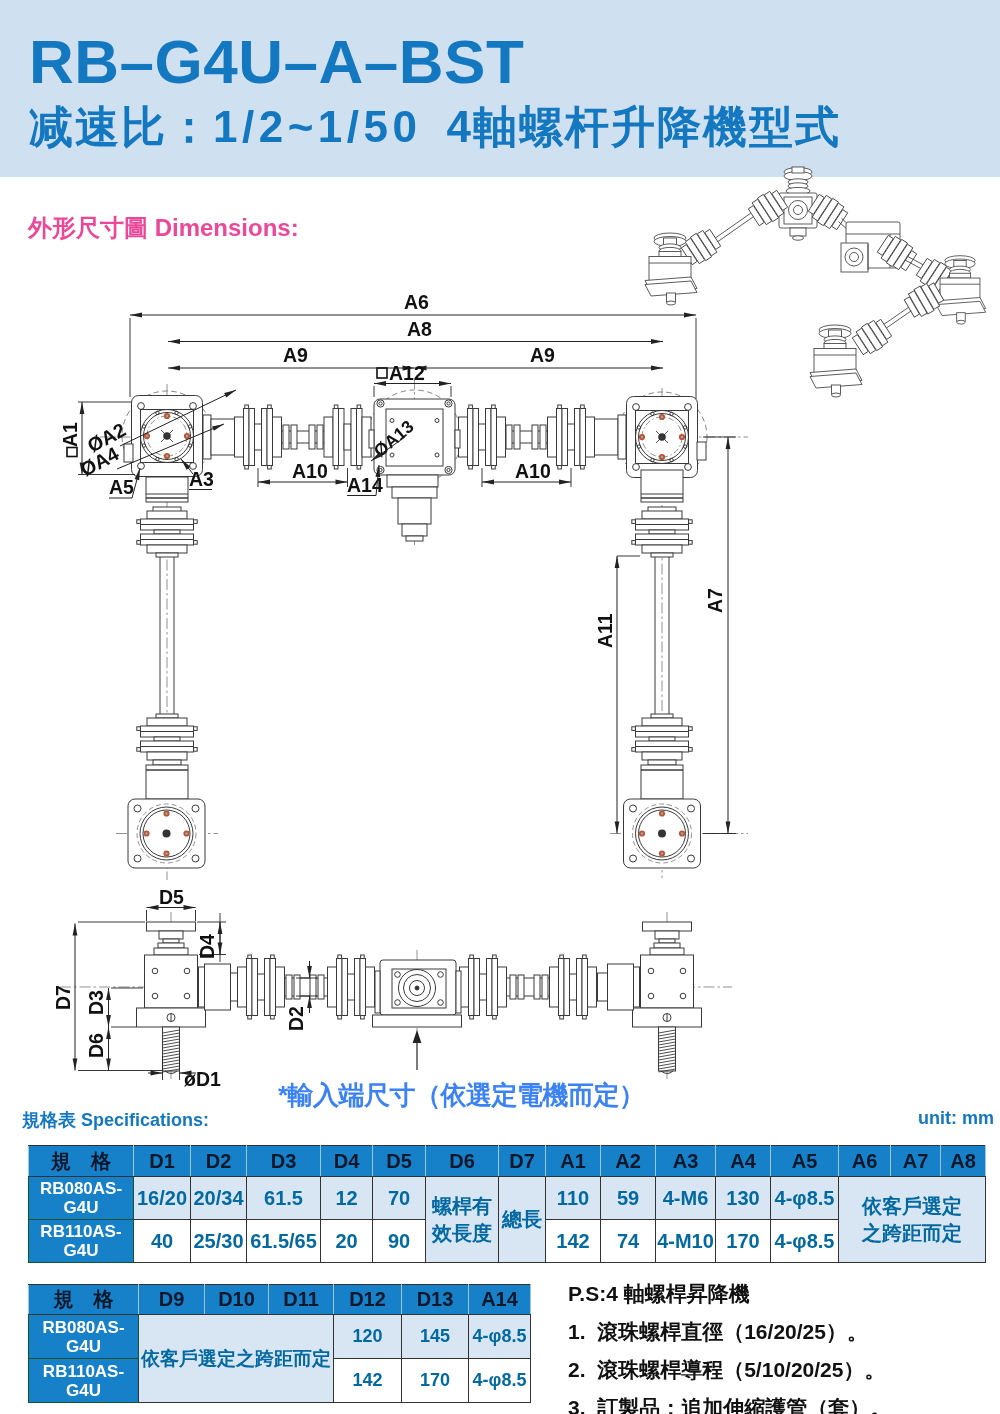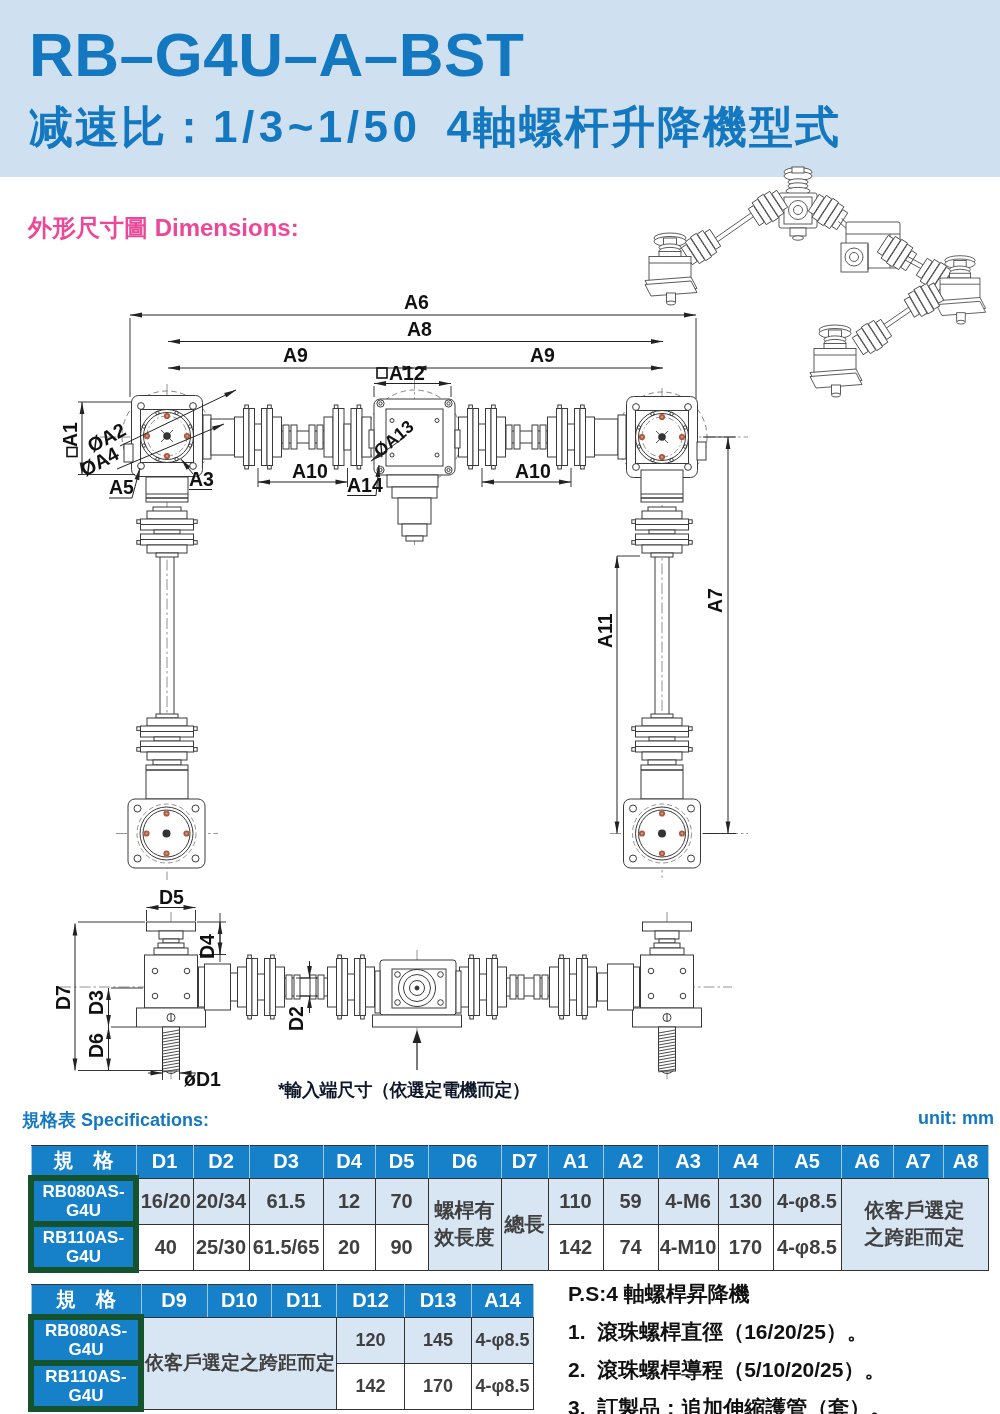--- a/index.html
+++ b/index.html
@@ -1,44 +1,44 @@
 <!DOCTYPE html>
 <html><head>
 <meta charset="utf-8">
 <style>
   html,body{margin:0;padding:0;}
   body{width:1000px;height:1414px;position:relative;background:#ffffff;
        font-family:"Liberation Sans", sans-serif;overflow:hidden;}
   .abs{position:absolute;}
   #hdr{left:0;top:0;width:1000px;height:177px;background:#cfe0f1;}
-  #title{left:29px;top:19px;font-size:62px;font-weight:bold;color:#1478c0;letter-spacing:0.5px;}
+  #title{left:29px;top:26px;font-size:62px;font-weight:bold;color:#1478c0;letter-spacing:0.5px;}
   #subtitle{left:29px;top:98px;font-size:44px;font-weight:bold;color:#1478c0;letter-spacing:2px;}
   #dimlab{left:28px;top:212px;font-size:24px;font-weight:bold;color:#ec4899;}
   #speclab{left:22px;top:1108px;font-size:18px;font-weight:bold;color:#1478c0;}
   #unitlab{left:918px;top:1108px;font-size:18px;font-weight:bold;color:#1478c0;}
-  #inputnote{left:278px;top:1078px;font-size:18px;letter-spacing:-0.5px;font-weight:bold;color:#0f172a;}
+  #inputnote{left:278px;top:1078px;font-size:26px;letter-spacing:-0.5px;font-weight:bold;color:#3b82f6;}
   #psnotes{left:568px;top:1275px;font-size:21px;font-weight:bold;color:#111;line-height:38px;white-space:nowrap;}
   table{border-collapse:collapse;table-layout:fixed;}
   td{text-align:center;vertical-align:middle;overflow:hidden;}
   .t1{left:28px;top:1145px;}
   .t2{left:28px;top:1284px;}
   .t2 td.d{font-size:18px;white-space:nowrap;text-align:center;}
-  td.h{background:#1680c8;color:#ffffff;font-weight:bold;font-size:20px;
+  td.h{background:#1680c8;color:#0f172a;font-weight:bold;font-size:20px;
        border-left:1px solid #9fc6e4;border-right:1px solid #9fc6e4;border-top:1px solid #333;border-bottom:1px solid #333;}
   td.rh{background:#1680c8;color:#fff;font-weight:bold;font-size:17px;line-height:19px;
-        border:6px solid #14532d;}
-  td.d{font-size:20px;font-weight:bold;color:#404040;border:1px solid #333;}
+        border:1px solid #14532d;}
+  td.d{font-size:20px;font-weight:bold;color:#0369a1;border:1px solid #333;}
   td.lt{background:#d8e5f3;}
   td.wt{background:#ffffff;}
 </style>
 </head>
 <body>
 <div class="abs" id="hdr"></div>
 <div class="abs" id="title">RB–G4U–A–BST</div>
-<div class="abs" id="subtitle">减速比：<span style="letter-spacing:4.5px">1/3~1/50</span> &nbsp;4軸螺杆升降機型式</div>
+<div class="abs" id="subtitle">减速比：<span style="letter-spacing:4.5px">1/2~1/50</span> &nbsp;4軸螺杆升降機型式</div>
 <div class="abs" id="dimlab">外形尺寸圖 Dimensions:</div>
 <div class="abs" id="speclab">規格表 Specifications:</div>
 <div class="abs" id="unitlab">unit: mm</div>
 <div class="abs" id="inputnote">*輸入端尺寸（依選定電機而定）</div>
 <div class="abs" id="psnotes">P.S:4 軸螺桿昇降機<br>1.&nbsp; 滾珠螺桿直徑（16/20/25）。<br>2.&nbsp; 滾珠螺桿導程（5/10/20/25）。<br>3.&nbsp; 訂製品：追加伸縮護管（套）。<br>4.&nbsp; 正確尺寸依 2D/3D 為準</div>
 
 <table class="abs t1">
 <colgroup>
       <col width="105">
       <col width="57">

